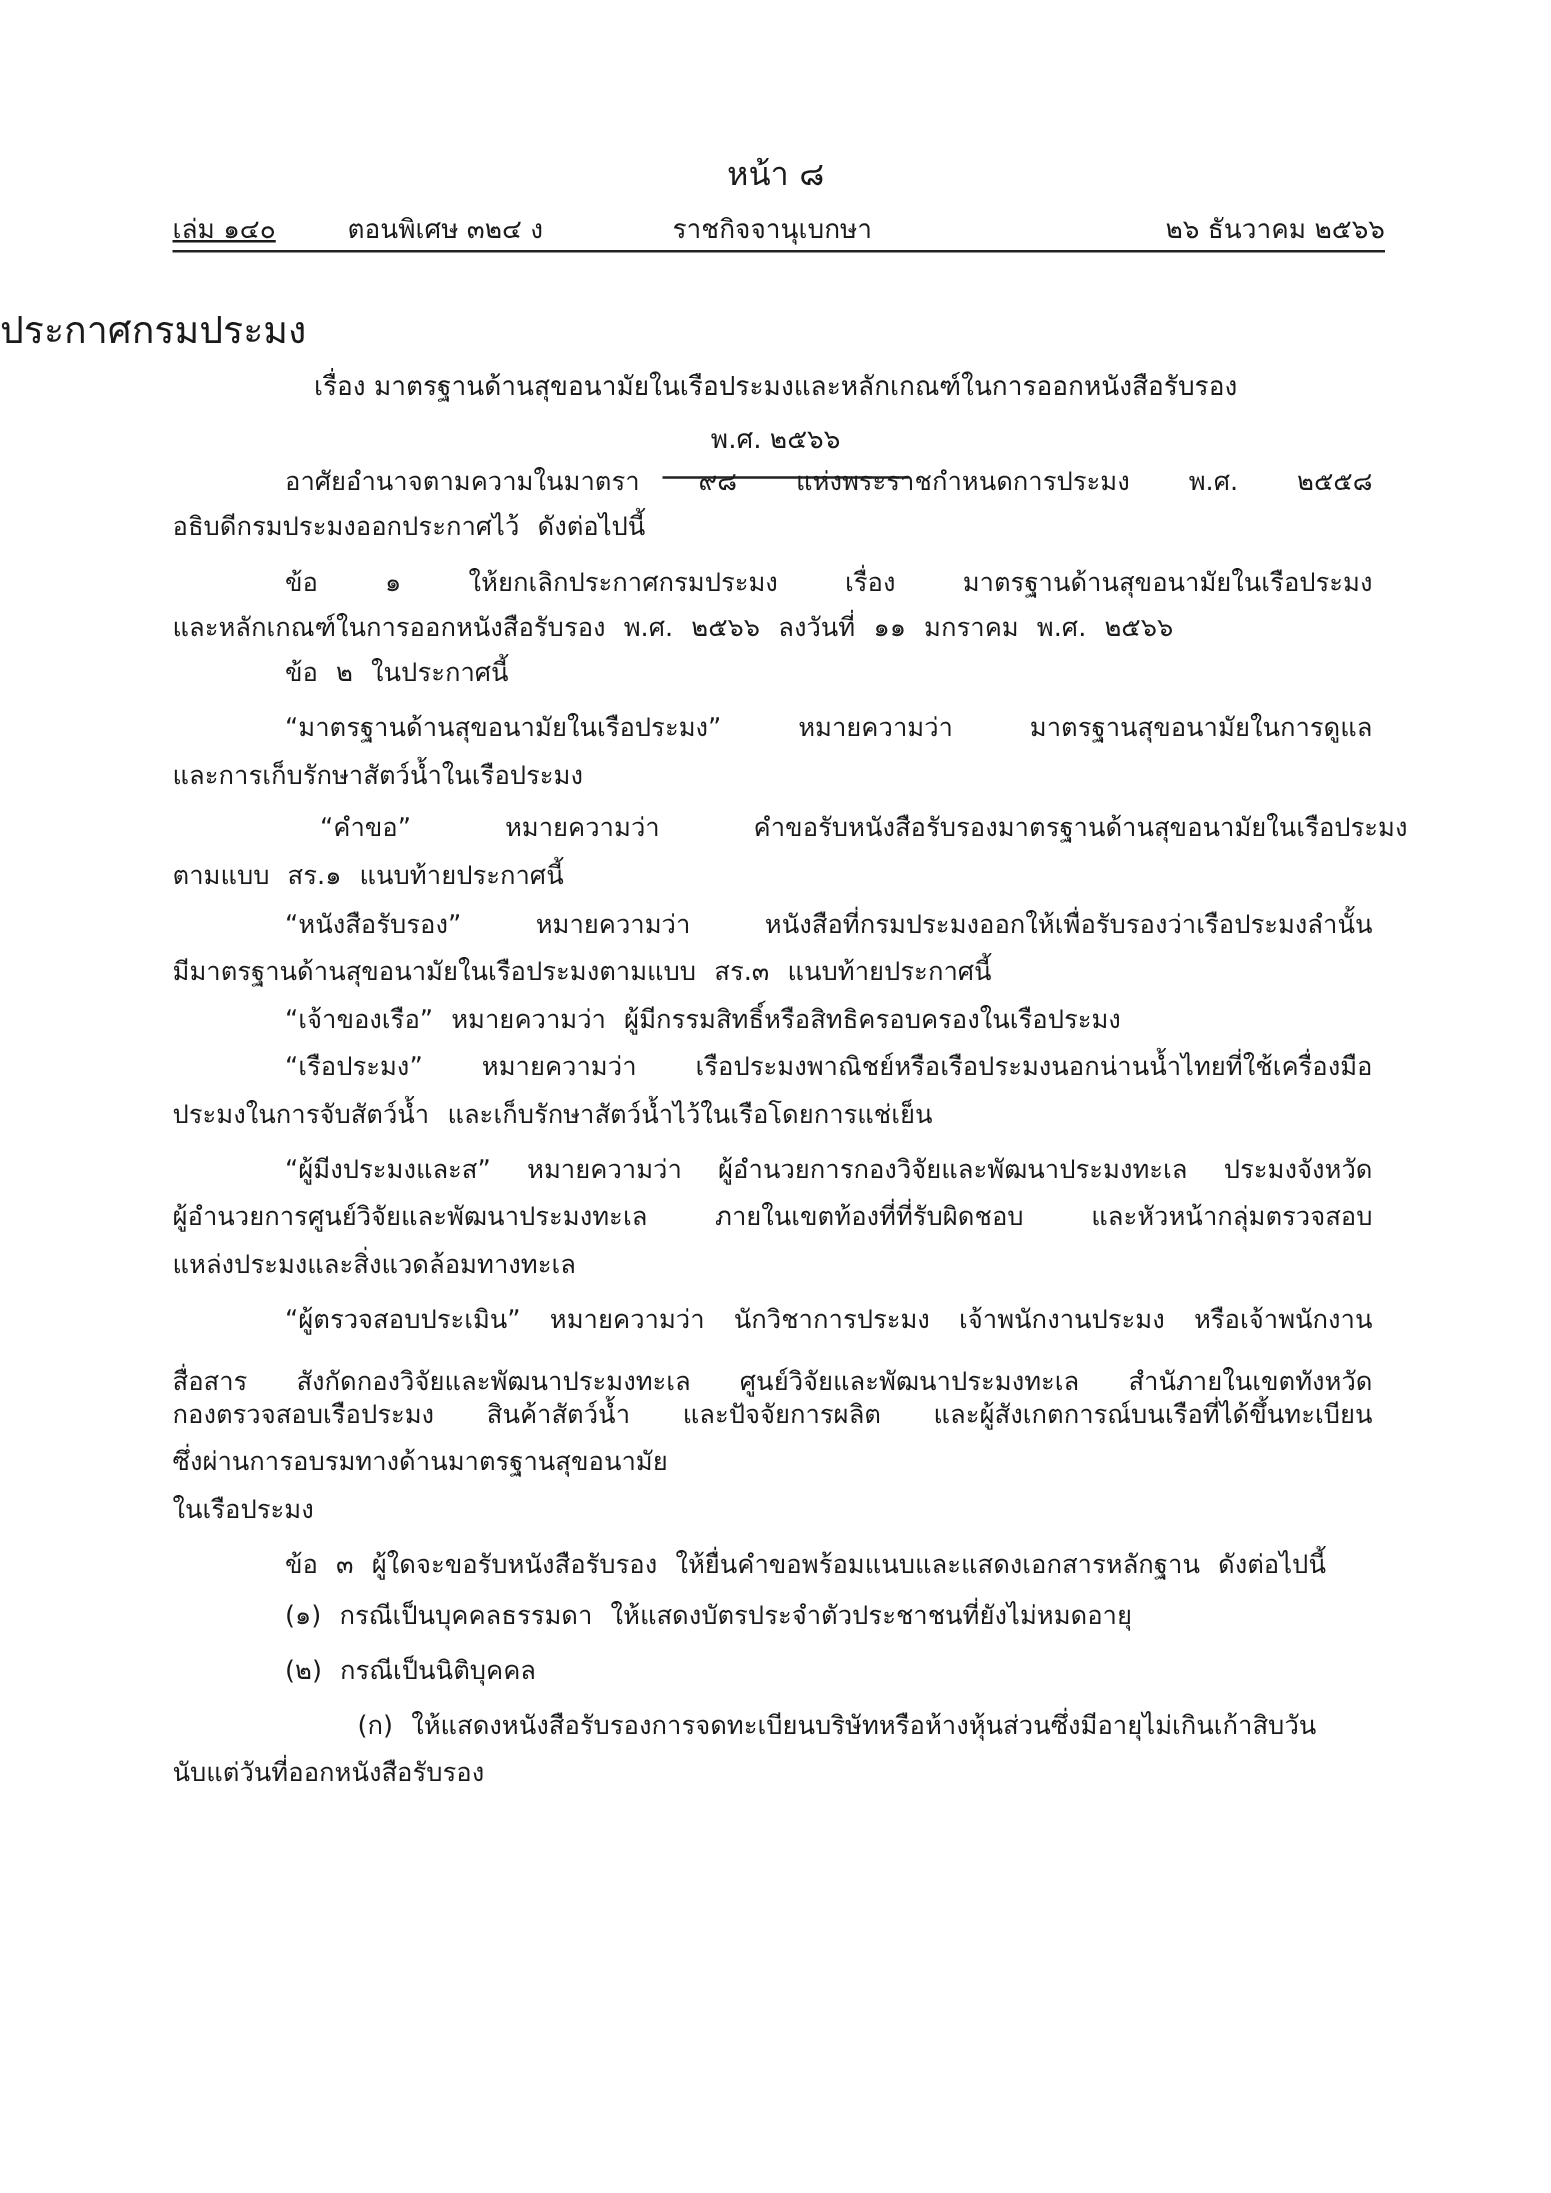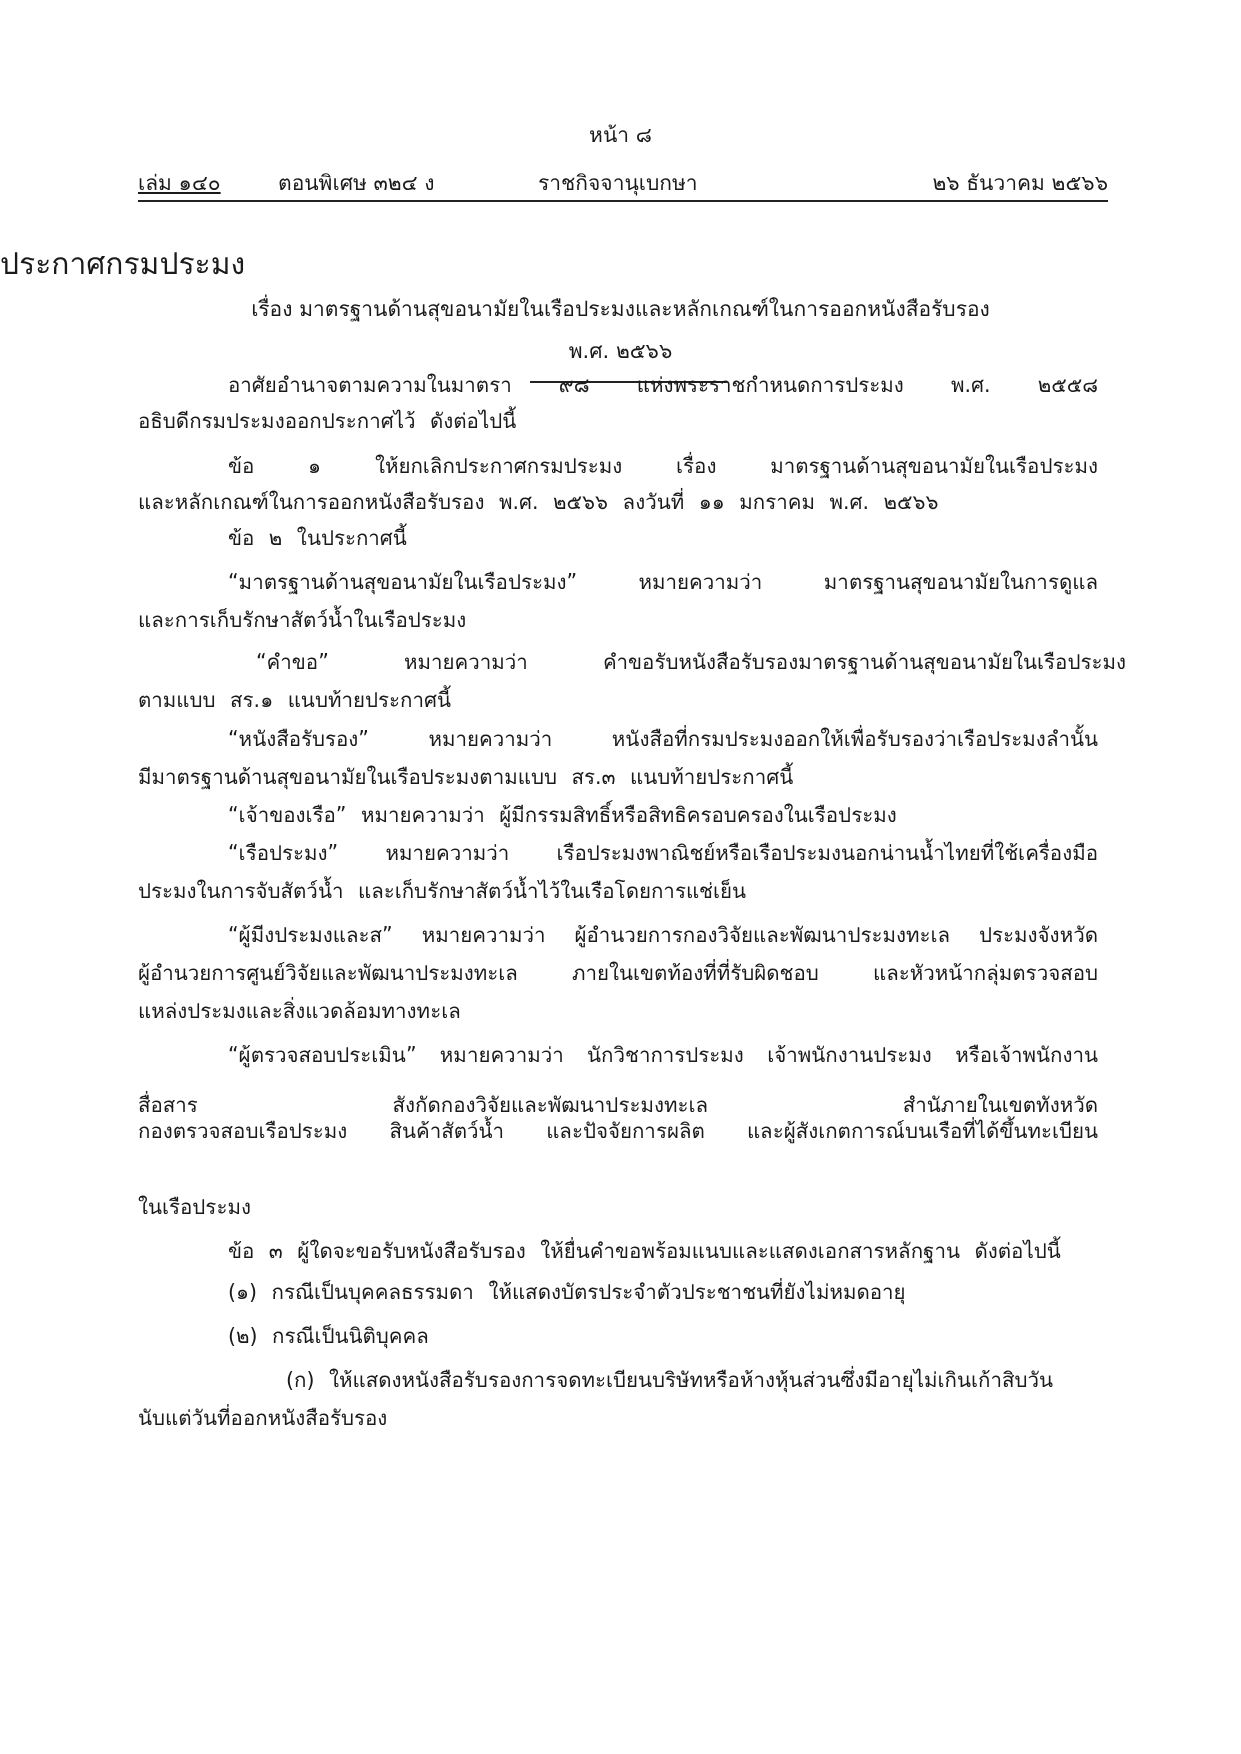--- a/index.html
+++ b/index.html
@@ -14,21 +14,21 @@
       overflow: hidden;
       font-family: "DejaVu Sans", sans-serif;
       color: #1a1a1a;
     }
     .page-num {
       position: absolute;
       top: 118px;
       left: 0;
       width: 1241px;
       text-align: center;
-      font-size: 21px;
+      font-size: 26px;
     }
     .header-row {
       position: absolute;
       top: 166px;
       left: 138px;
       width: 970px;
       height: 34px;
       font-size: 21px;
       border-bottom: 2px solid #222;
     }
@@ -162,29 +162,31 @@
     <div class="line justify" style="top: 1038px; left: 90px; width: 870px;">
       <span>“ผู้ตรวจสอบประเมิน”</span>
       <span>หมายความว่า</span>
       <span>นักวิชาการประมง</span>
       <span>เจ้าพนักงานประมง</span>
       <span>หรือเจ้าพนักงาน</span>
     </div>
     <div class="line justify" style="top: 1088px; left: 0px; width: 960px; align-items: flex-end;">
       <span>สื่อสาร</span>
       <span>สังกัดกองวิจัยและพัฒนาประมงทะเล</span>
+      <span>ศูนย์วิจัยและพัฒนาประมงทะเล</span>
       <span>สำนัภายในเขตทังหวัด</span>
     </div>
     <div class="line justify" style="top: 1114px; left: 0px; width: 960px;">
       <span>กองตรวจสอบเรือประมง</span>
       <span>สินค้าสัตว์น้ำ</span>
       <span>และปัจจัยการผลิต</span>
       <span>และผู้สังเกตการณ์บนเรือที่ได้ขึ้นทะเบียน</span>
     </div>
     <div class="line justify" style="top: 1152px; left: 0px; width: 960px;">
+      <span>ซึ่งผ่านการอบรมทางด้านมาตรฐานสุขอนามัย</span>
     </div>
     <div class="line" style="top: 1190px; left: 0px; word-spacing: 8px;">ในเรือประมง</div>
     <div class="line" style="top: 1234px; left: 90px; word-spacing: 8px;">ข้อ ๓ ผู้ใดจะขอรับหนังสือรับรอง ให้ยื่นคำขอพร้อมแนบและแสดงเอกสารหลักฐาน ดังต่อไปนี้</div>
     <div class="line" style="top: 1275px; left: 90px; word-spacing: 8px;">(๑) กรณีเป็นบุคคลธรรมดา ให้แสดงบัตรประจำตัวประชาชนที่ยังไม่หมดอายุ</div>
     <div class="line" style="top: 1319px; left: 90px; word-spacing: 8px;">(๒) กรณีเป็นนิติบุคคล</div>
     <div class="line" style="top: 1363px; left: 148px; word-spacing: 8px;">(ก) ให้แสดงหนังสือรับรองการจดทะเบียนบริษัทหรือห้างหุ้นส่วนซึ่งมีอายุไม่เกินเก้าสิบวัน</div>
     <div class="line" style="top: 1401px; left: 0px; word-spacing: 8px;">นับแต่วันที่ออกหนังสือรับรอง</div>
   </div>
 
 </body></html>

